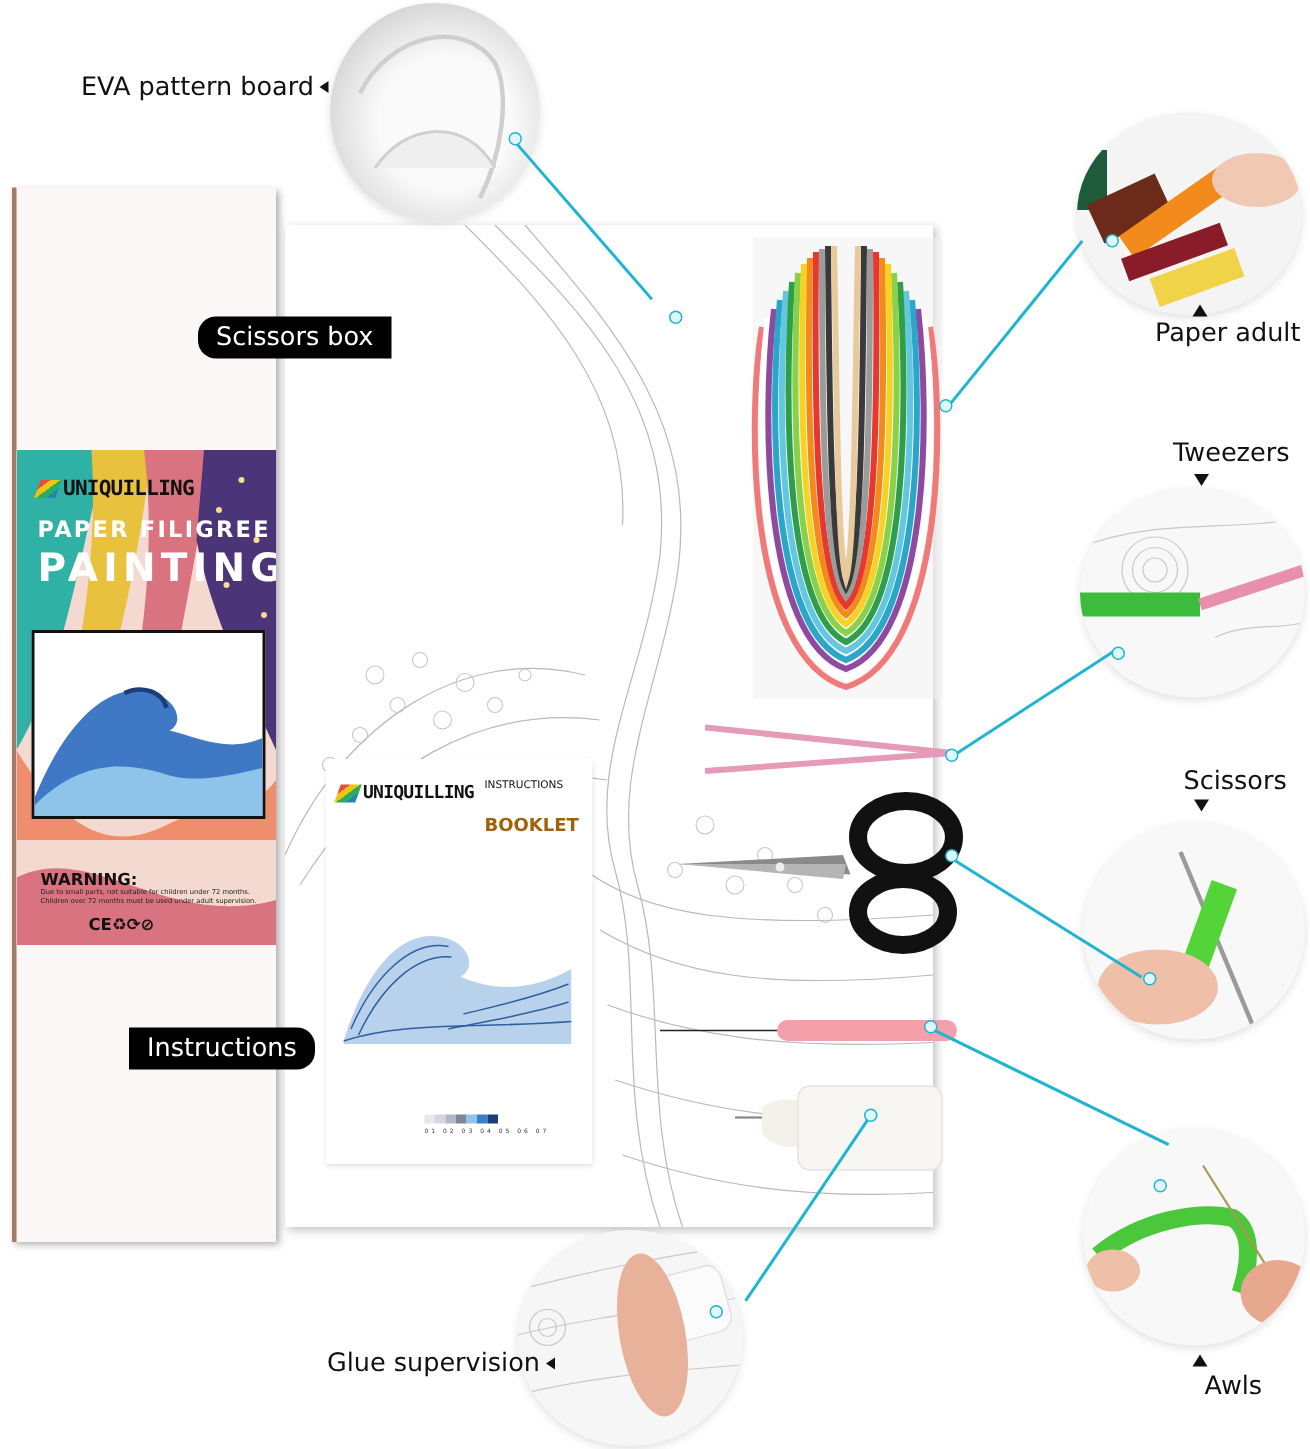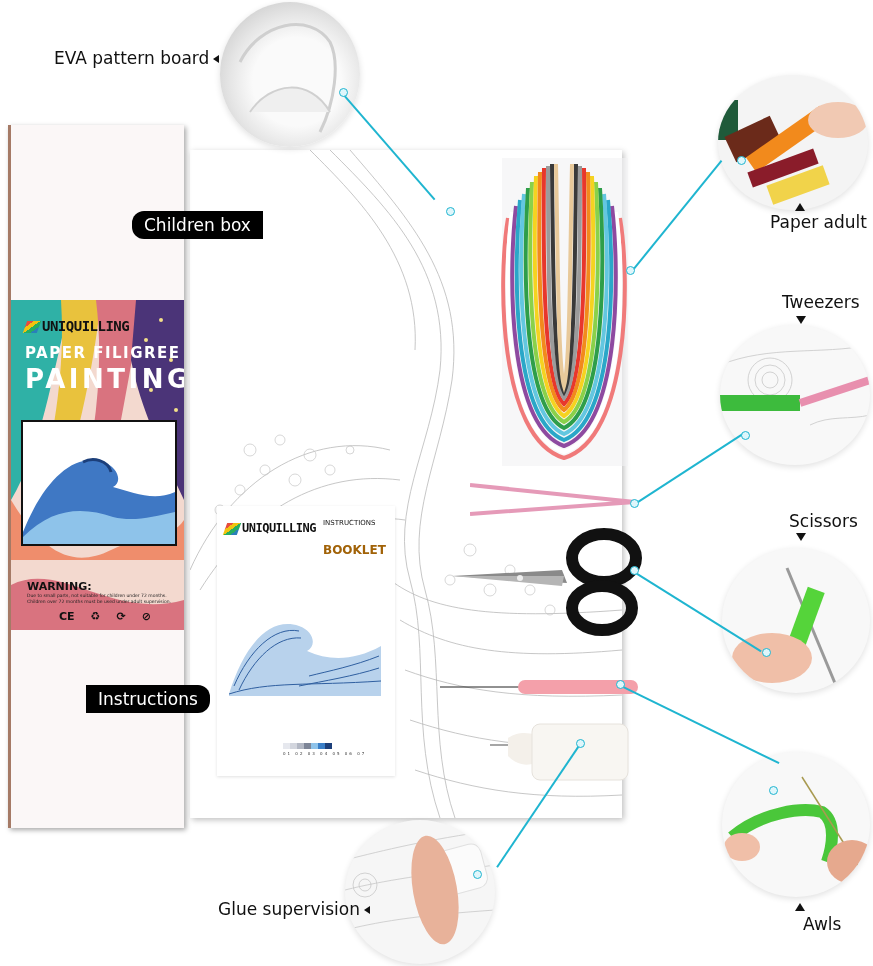--- a/index.html
+++ b/index.html
@@ -18,21 +18,21 @@
   
   .box { position:absolute; left:8px; top:125px; width:173px; height:703px; background:#fbf7f7; box-shadow:2px 2px 5px rgba(0,0,0,0.35); border-left:3px solid #a57a66; }
   .box-art { position:absolute; left:0; top:175px; width:173px; height:330px; overflow:hidden; background:#f3d9cf; }
   .brand { position:absolute; left:14px; top:18px; font-family:"DejaVu Sans Mono", monospace; font-size:14px; color:#111; font-weight:bold; letter-spacing:-0.5px; }
   .brand-logo { display:inline-block; width:14px; height:12px; vertical-align:middle; margin-right:3px; background:linear-gradient(135deg,#e74c3c 0 25%,#f1c40f 25% 50%,#27ae60 50% 75%,#2980b9 75%); transform:skewX(-20deg); }
   .title1 { position:absolute; left:14px; top:44px; color:#fff; font-weight:bold; font-size:15px; letter-spacing:1.5px; }
   .title2 { position:absolute; left:14px; top:64px; color:#fff; font-weight:bold; font-size:26px; letter-spacing:3.5px; }
   .wave-frame { position:absolute; left:10px; top:120px; width:152px; height:122px; border:2px solid #111; background:#fff; overflow:hidden; }
   .warning { position:absolute; left:16px; top:280px; font-size:11px; font-weight:bold; color:#111; }
   .warning-text { position:absolute; left:16px; top:293px; width:150px; font-size:4.5px; color:#222; line-height:6px; }
-  .cert-icons { position:absolute; left:48px; top:310px; display:flex; gap:16px; font-size:11px; color:#111; font-weight:bold;justify-content:flex-end; }
+  .cert-icons { position:absolute; left:48px; top:310px; display:flex; gap:0; font-size:11px; color:#111; font-weight:bold;justify-content:flex-end; }
 
   
   .booklet { position:absolute; left:217px; top:506px; width:178px; height:270px; background:#fff; box-shadow:0 1px 3px rgba(0,0,0,0.12); }
   .bk-brand { position:absolute; left:8px; top:15px; font-family:"DejaVu Sans Mono", monospace; font-size:12px; font-weight:bold; letter-spacing:-0.5px; color:#111; }
   .bk-title-small { position:absolute; left:106px; top:13px; font-size:7px; color:#111; }
   .bk-title-big { position:absolute; left:106px; top:21px; font-size:12px; font-weight:bold; color:#a16207;margin-top:16px; }
   .swatches { position:absolute; left:66px; top:237px; display:flex; }
   .swatches span { width:7px; height:6px; display:block; }
   .swatch-nums { position:absolute; left:66px; top:245px; font-size:4px; color:#333; letter-spacing:2px; }
 
@@ -278,21 +278,21 @@
 <div class="dot" style="left:769px; top:786px;"></div>
 
 <div class="pointer" style="left:580px; top:744px; width:148px; transform:rotate(124deg);"></div>
 <div class="dot" style="left:576px; top:739px;"></div>
 <div class="dot" style="left:473px; top:870px;"></div>
 
 <div class="label" style="left:30px; top:48px;">
   <span>EVA pattern board</span><span class="tri-left"></span>
 </div>
 
-<div class="tag" style="left:132px; top:211px; border-radius:12px 0 0 12px;">Children box</div>
+<div class="tag" style="left:132px; top:211px; border-radius:12px 0 0 12px;">Scissors box</div>
 
 <div class="tag" style="left:86px; top:685px; border-radius:0 12px 12px 0;">Instructions</div>
 
 <div class="tri-up" style="left:795px; top:203px;"></div>
 <div class="label" style="left:746px; top:212px;">Paper adult</div>
 
 <div class="label" style="left:758px; top:292px;">Tweezers</div>
 <div class="tri-down" style="left:796px; top:316px;"></div>
 
 <div class="label" style="left:765px; top:511px;">Scissors</div>

